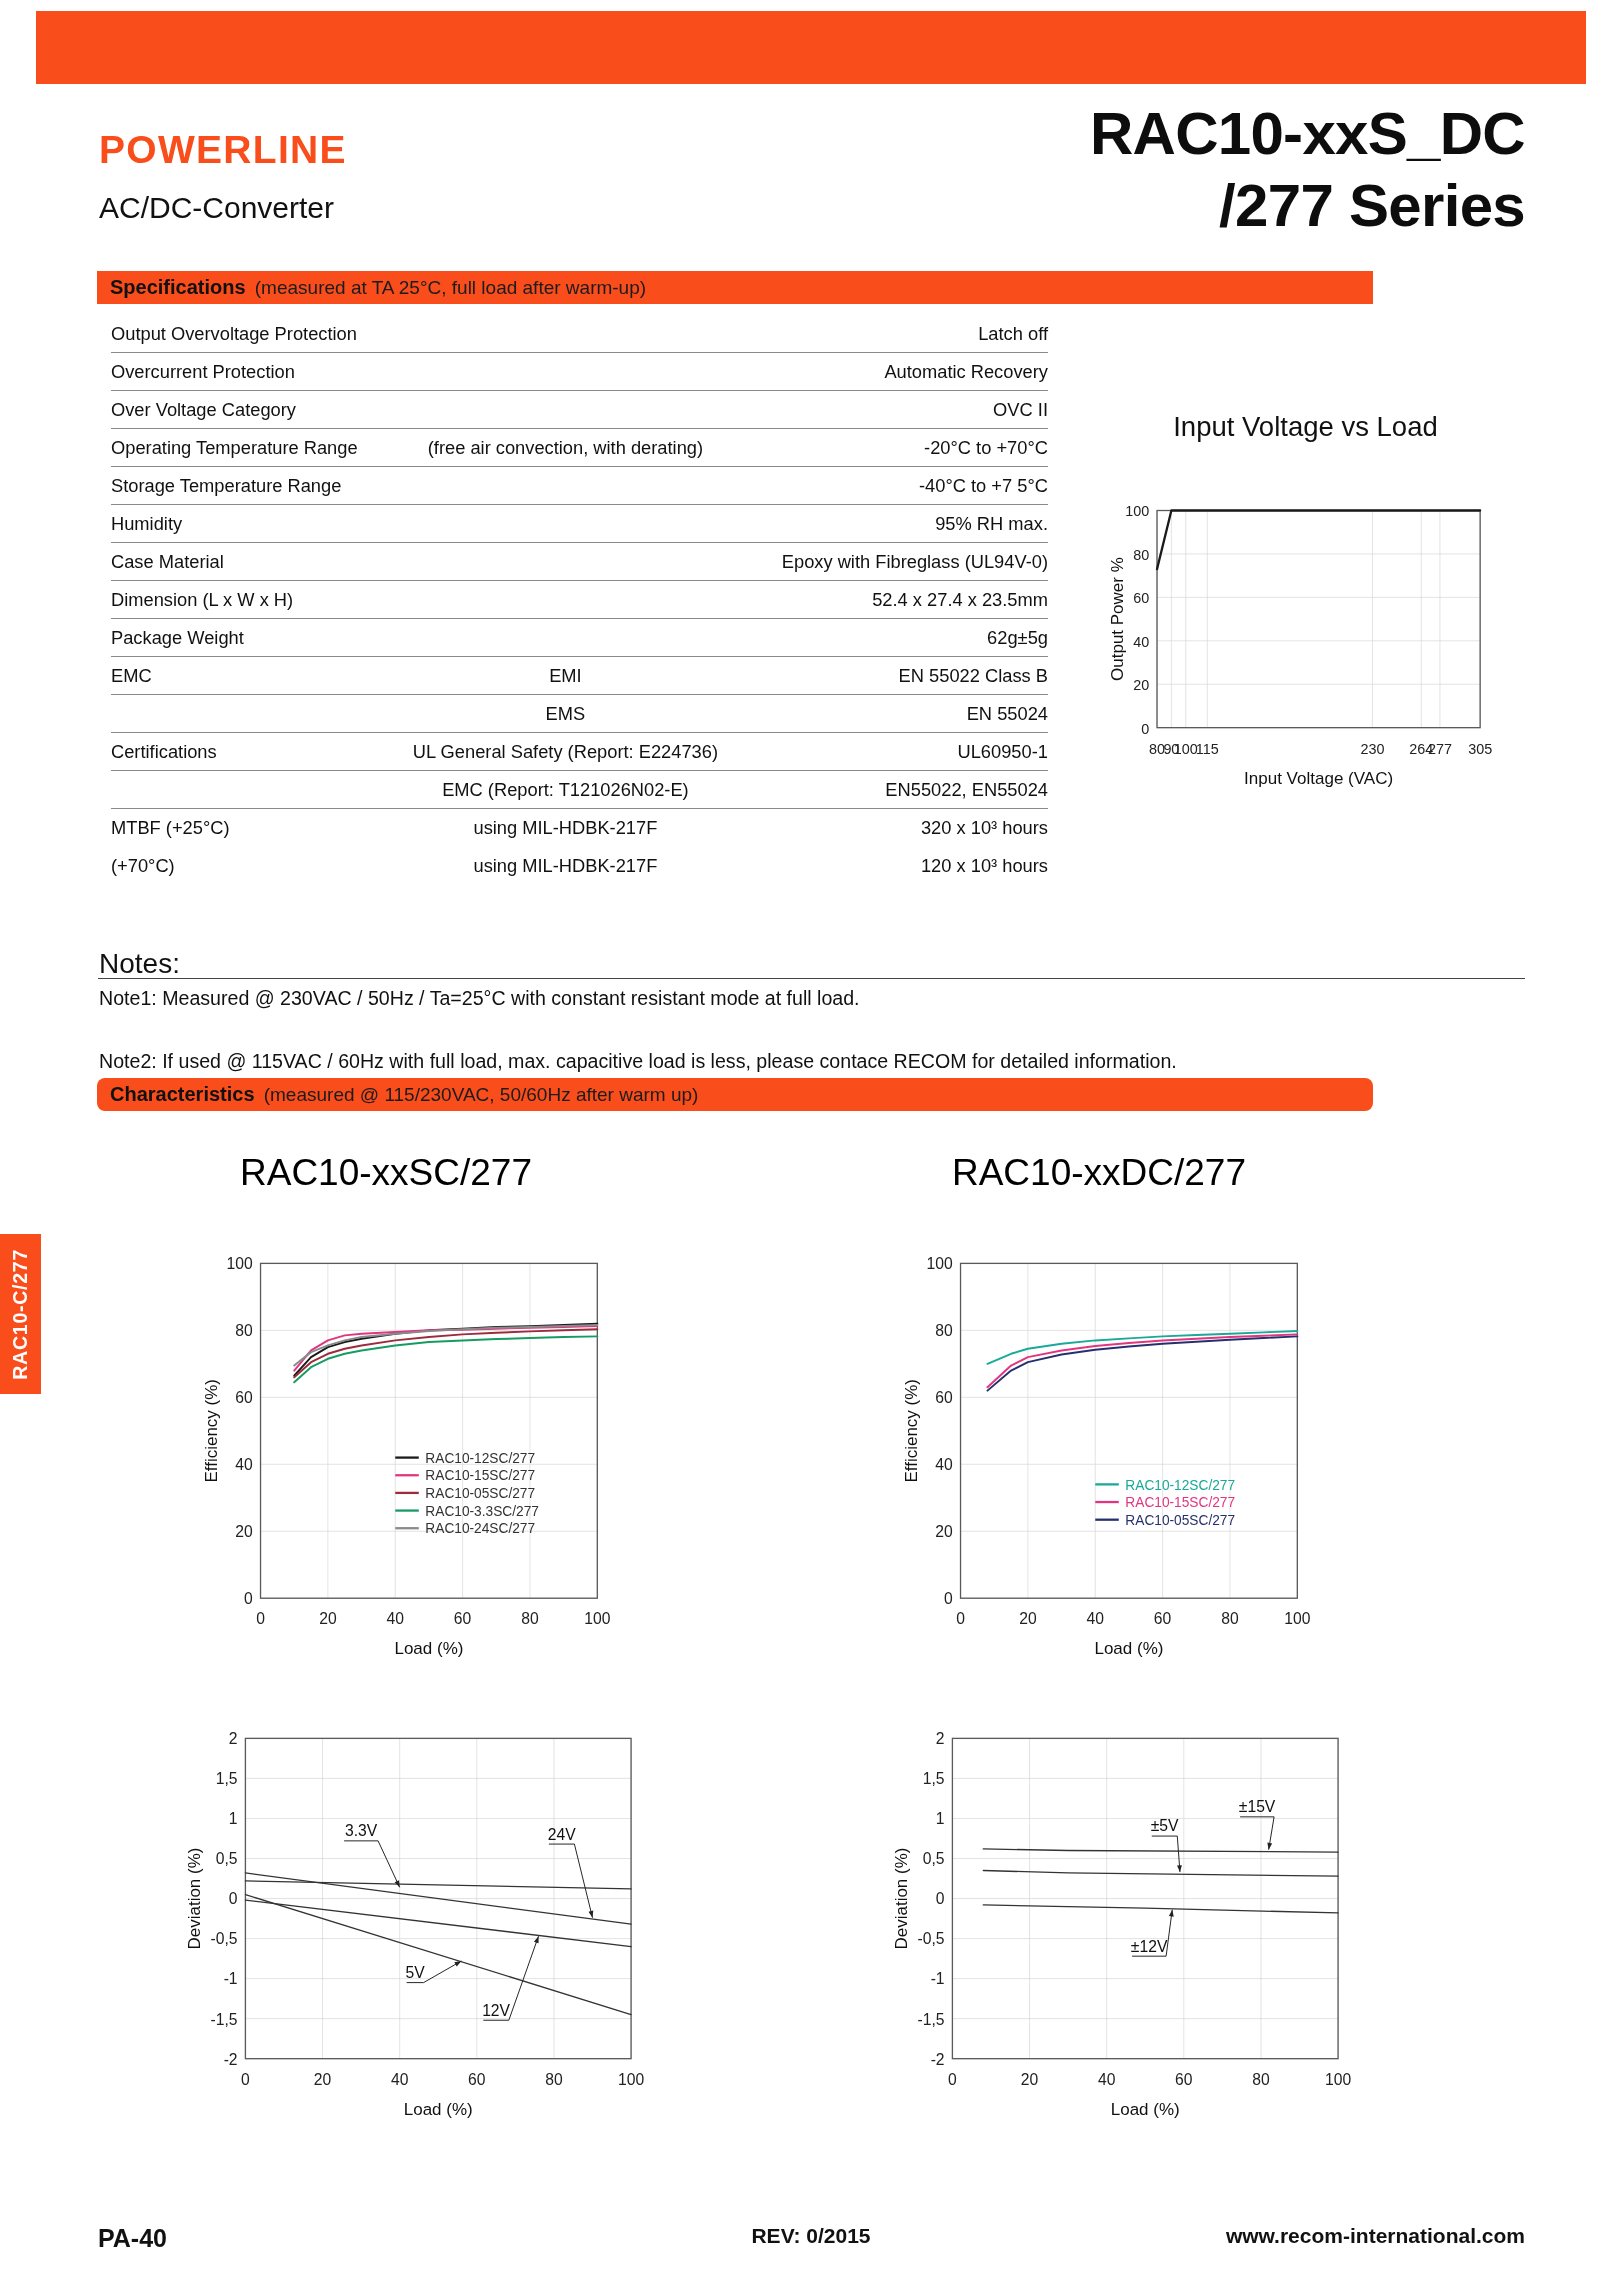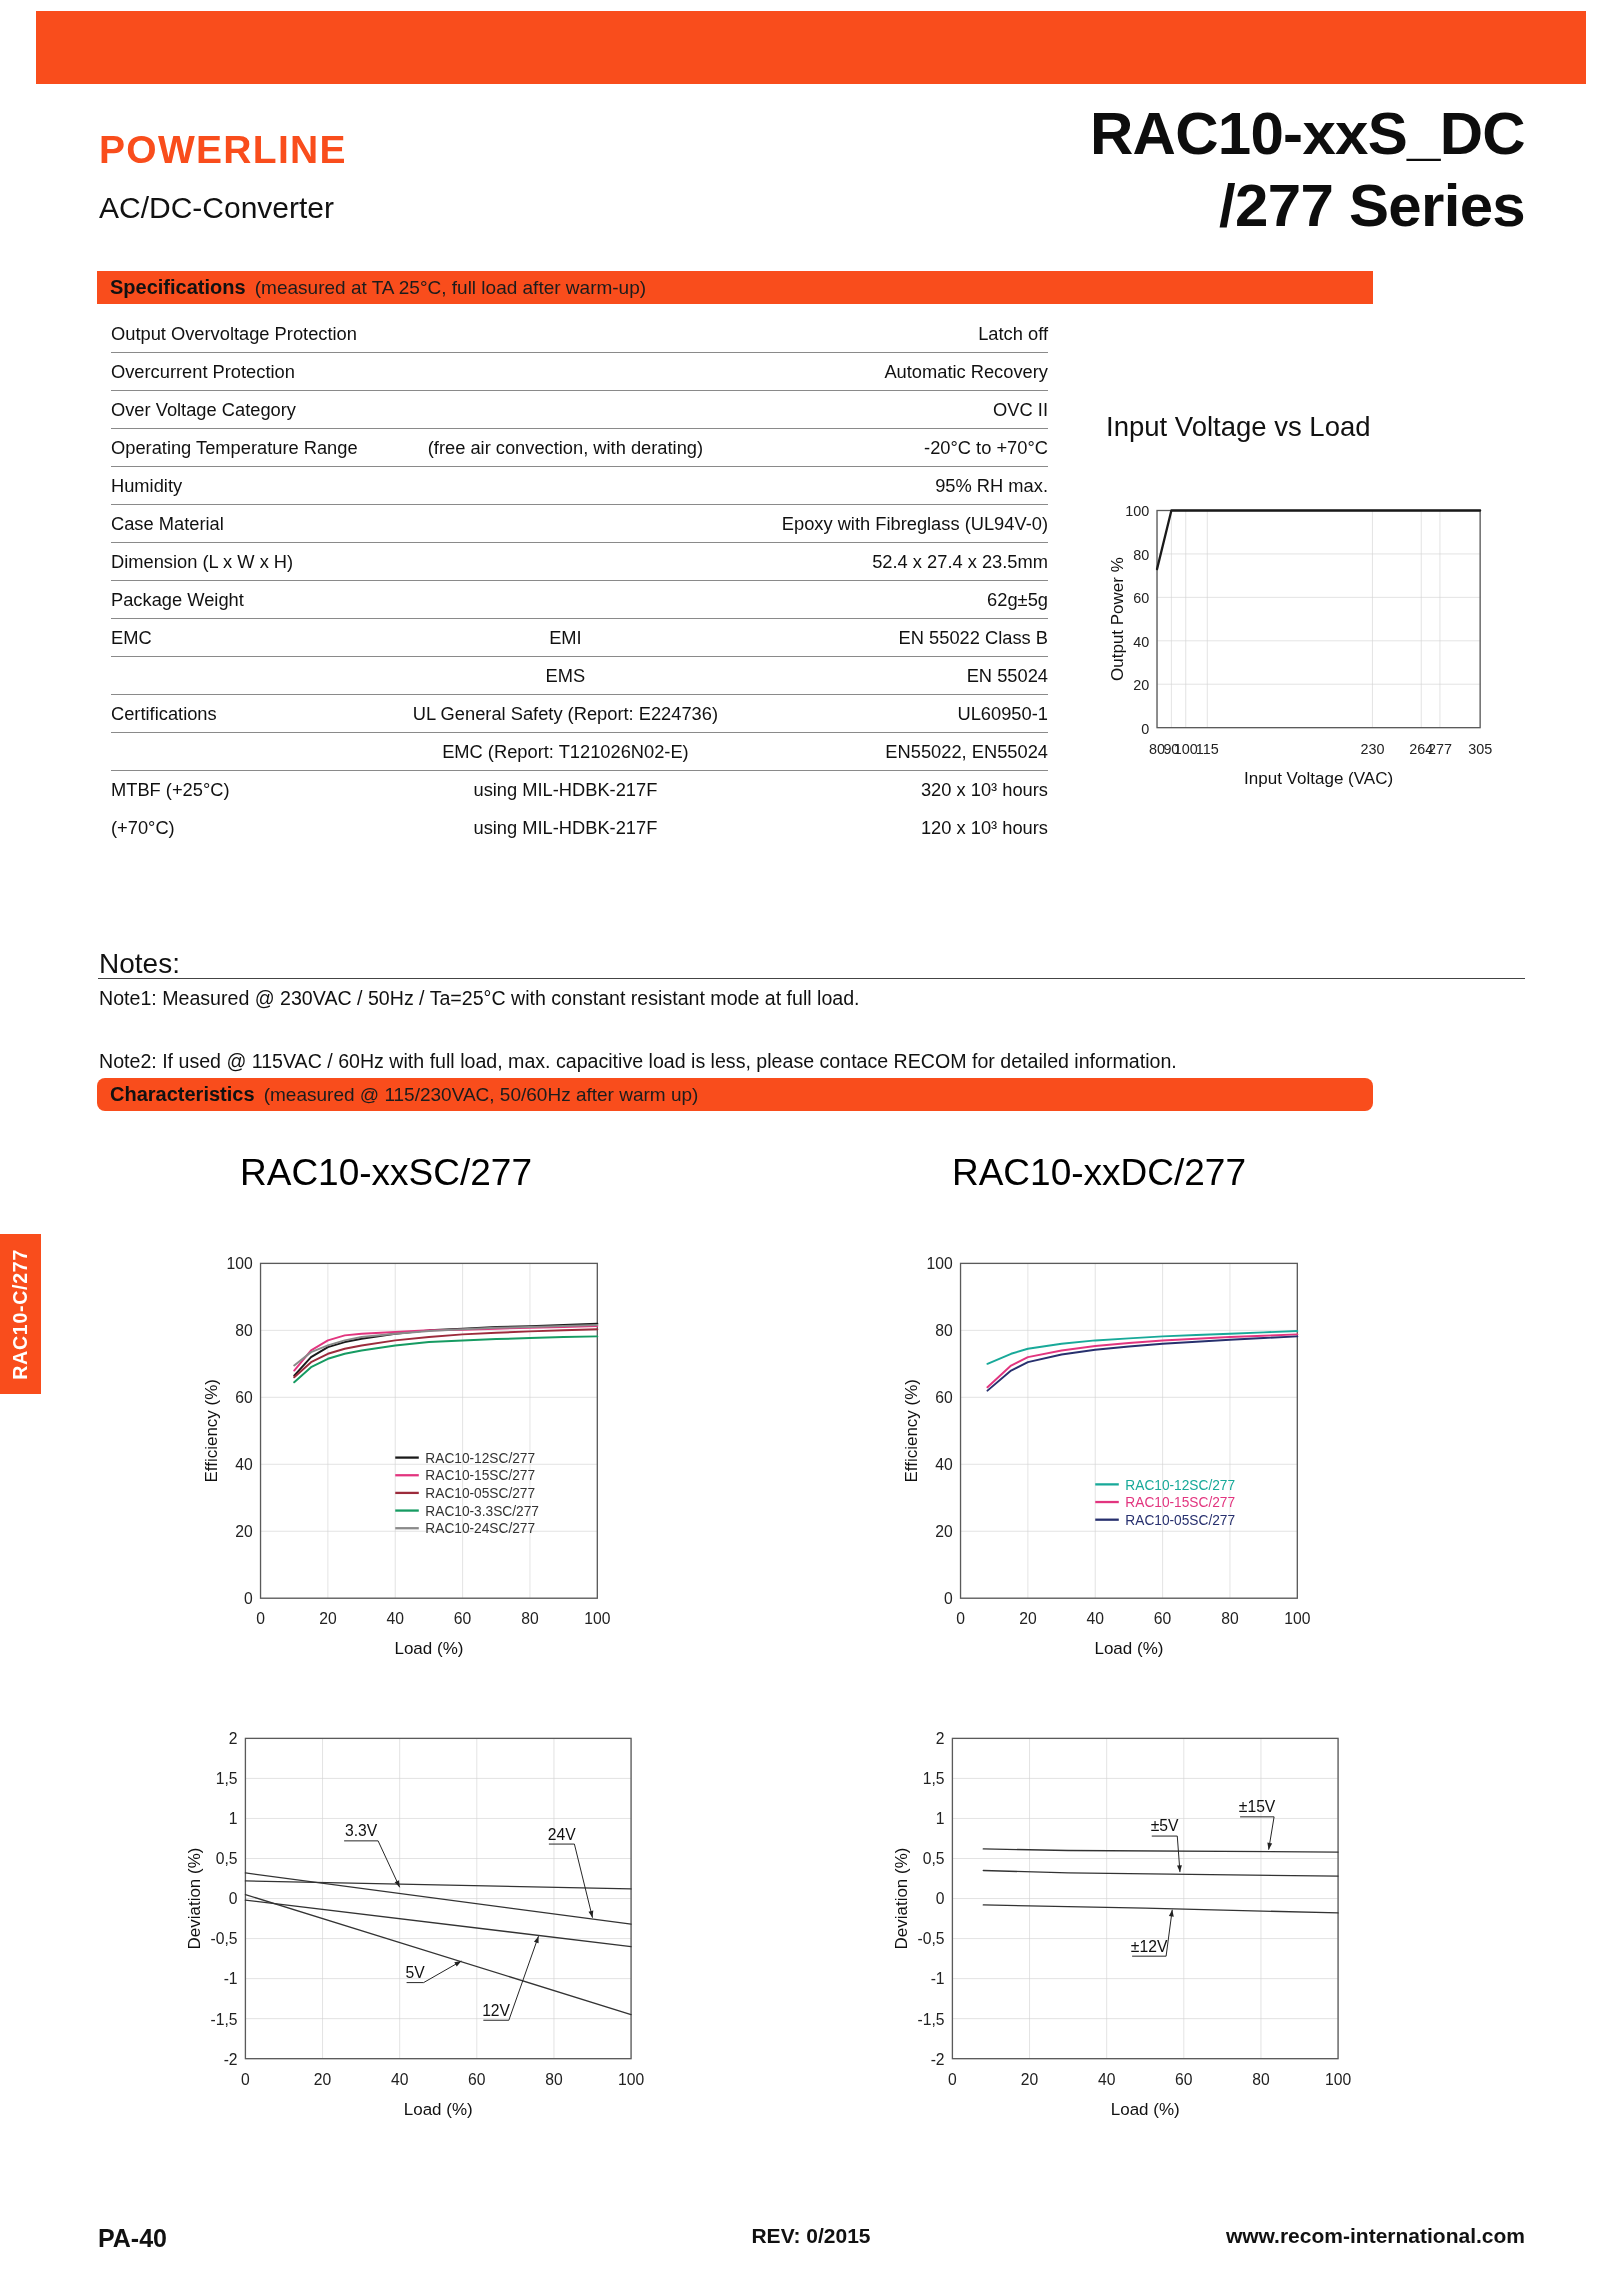--- a/index.html
+++ b/index.html
@@ -19,21 +19,21 @@
   .char-bar { top:1078px;border-radius:8px; }
   .bar-title { font-size:20px; font-weight:700; color:#111; }
   .bar-note { font-size:19px; color:#1c1c1c; }
 
   .spec-table { position:absolute; left:111px; top:315px; width:937px; }
   .spec-row { display:grid; grid-template-columns:32% 33% 35%; min-height:38px; align-items:center; border-bottom:1.3px solid #8a8a8a; font-size:18.3px; }
   .spec-row.noline { border-bottom:none; }
   .spec-mid { text-align:center; }
   .spec-value { text-align:right; }
 
-  .iv-title { position:absolute; left:1106px; top:411px; width:399px; text-align:left; font-size:27.5px; color:#111; }
+  .iv-title { position:absolute; left:1106px; top:411px; width:399px; text-align:center; font-size:27.5px; color:#111; }
 
   .chart { position:absolute; background:#fff; }
   .chart text { font-family:"Liberation Sans", sans-serif; }
 
   .notes-head { position:absolute; left:99px; top:948px; font-size:28px; color:#111; }
   .notes-rule { position:absolute; left:98px; top:978px; width:1427px; border-top:1.3px solid #444; }
   .note { position:absolute; left:99px; font-size:19.6px; color:#111; }
   .note-1 { top:987px; }
   .note-2 { top:1050px; }
 
@@ -81,20 +81,25 @@
       </div>
       <div class="spec-row">
         <div class="spec-label">Over Voltage Category</div>
         <div class="spec-mid"></div>
         <div class="spec-value">OVC II</div>
       </div>
       <div class="spec-row">
         <div class="spec-label">Operating Temperature Range</div>
         <div class="spec-mid">(free air convection, with derating)</div>
         <div class="spec-value">-20°C to +70°C</div>
+      </div>
+      <div class="spec-row">
+        <div class="spec-label">Storage Temperature Range</div>
+        <div class="spec-mid"></div>
+        <div class="spec-value">-40°C to +7 5°C</div>
       </div>
       <div class="spec-row">
         <div class="spec-label">Humidity</div>
         <div class="spec-mid"></div>
         <div class="spec-value">95% RH max.</div>
       </div>
       <div class="spec-row">
         <div class="spec-label">Case Material</div>
         <div class="spec-mid"></div>
         <div class="spec-value">Epoxy with Fibreglass (UL94V-0)</div>

